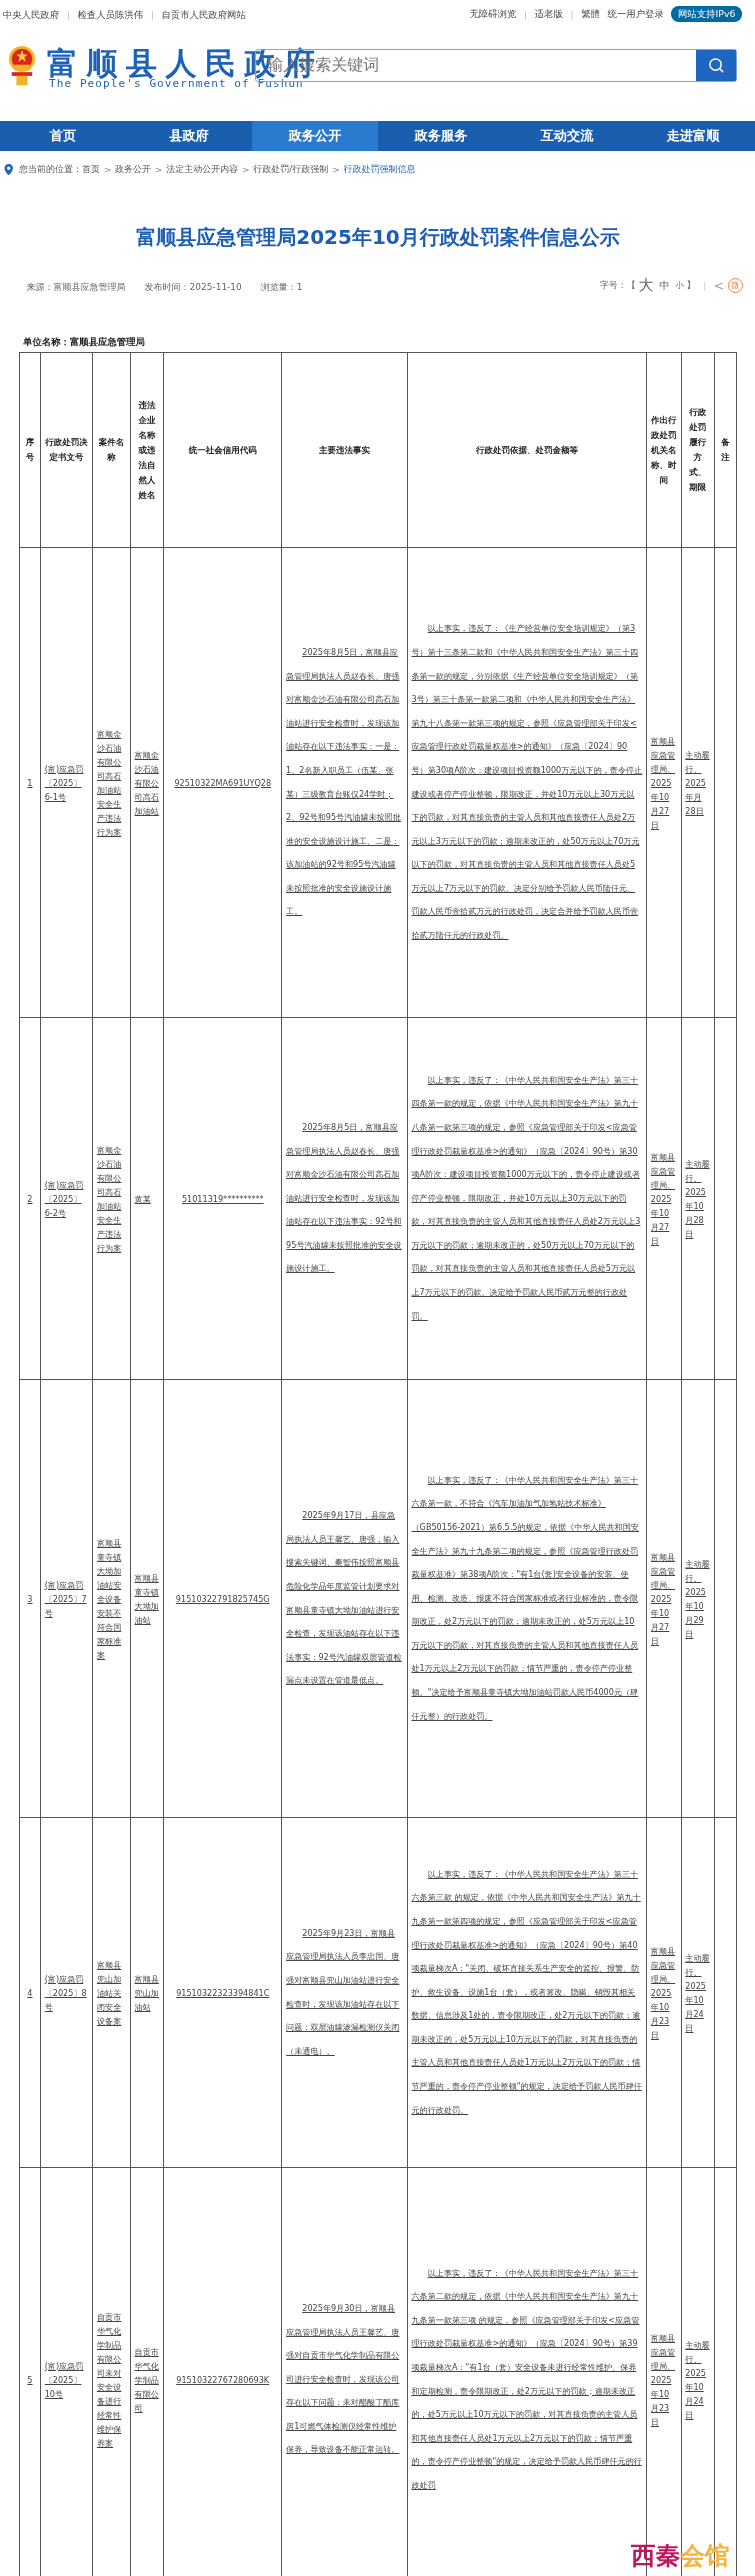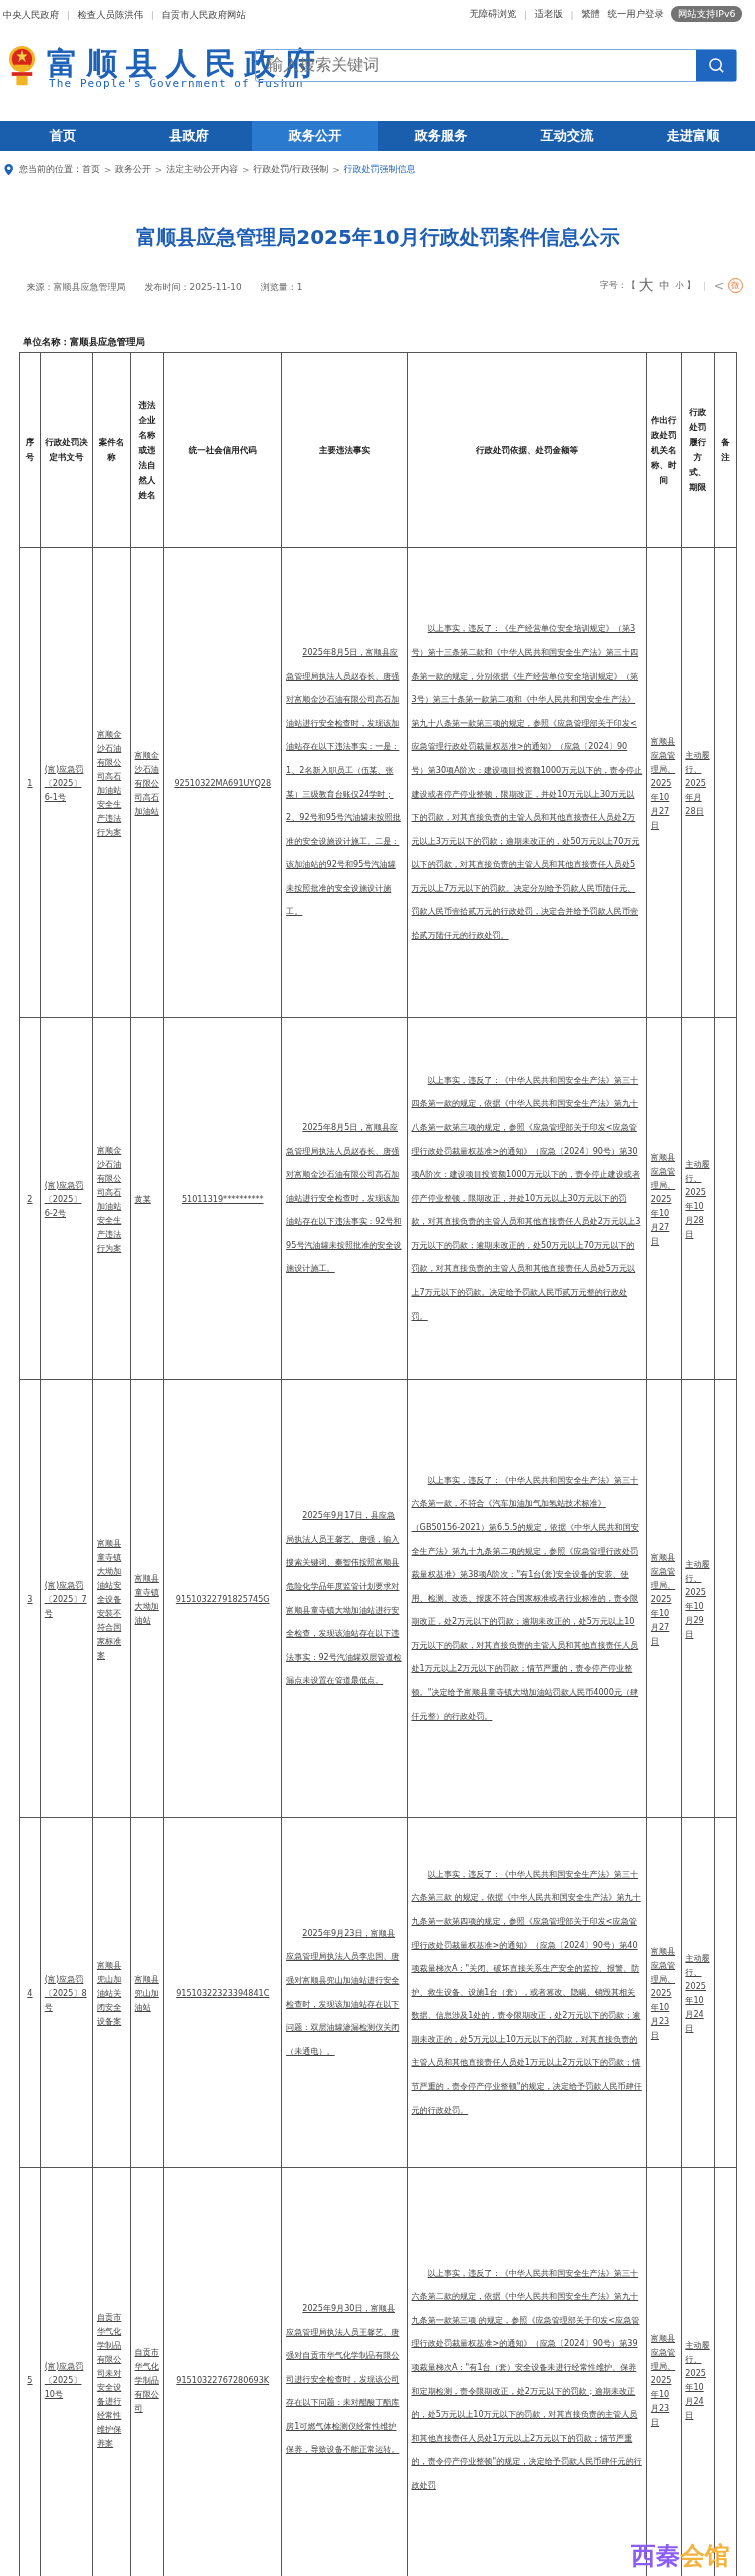--- a/index.html
+++ b/index.html
@@ -5,21 +5,21 @@
   * { box-sizing: border-box; margin: 0; padding: 0; }
   body {
     width: 756px; height: 2576px; background: #fff; position: relative; overflow: hidden;
     font-family: "DejaVu Sans", "Liberation Sans", sans-serif; color: #333;
   }
   
   .topbar { position: absolute; top: 0; left: 0; width: 756px; height: 32px; font-size: 9.4px; color: #444; }
   .topbar .left { position: absolute; left: 2.8px; top: 8.5px; display: flex; gap: 0; }
   .topbar .left span.sep, .topbar .right span.sep { color: #bbb; margin: 0 7.6px; }
   .topbar .right { position: absolute; right: 14px; top: 5.7px; display: flex; align-items: center; }
-  .topbar .ipv6 { background: #737373; color: #fff; border-radius: 7.6px; padding: 1.9px 6.6px; font-size: 9.4px; margin-left: 7.6px; }
+  .topbar .ipv6 { background: #0369a1; color: #fff; border-radius: 7.6px; padding: 1.9px 6.6px; font-size: 9.4px; margin-left: 7.6px; }
   
   .header { position: absolute; top: 32px; left: 0; width: 657px; height: 76px; }
   .emblem { position: absolute; left: 7.6px; top: 7.6px; width: 28px; height: 55px; }
   .site-name { position: absolute; left: 47px; top: 11.3px; font-family: "DejaVu Serif", "Liberation Serif", serif; font-size: 31px; font-weight: bold; color: #1d62b7; letter-spacing: 8.5px; }
   .site-en { position: absolute; left: 49px; top: 45px; font-family: "DejaVu Sans Mono", "Liberation Mono", monospace; font-size: 11px; color: #1d62b7; letter-spacing: 1.1px; }
   .search { position: absolute; left: 255px; top: 17px; width: 482px; height: 33px; border: 0.9px solid #7aa8de; border-radius: 2.8px; display: flex; }
   .search input { flex: 1; border: 0; outline: none; padding-left: 11.3px; font-size: 16px; color: #999; background: transparent; font-family: Liberation Mono, monospace; }
   .search button { width: 40px; background: #1e66c0; border: 0; display: flex; align-items: center; justify-content: center; }
   
   .nav { position: absolute; top: 121px; left: 0; width: 756px; height: 30px; background: #1a5fad; display: flex; }
@@ -42,21 +42,21 @@
   
   .unit { position: absolute; top: 336px; left: 23px; font-size: 9.4px; font-weight: bold; color: #222; }
   table { border-collapse: collapse; table-layout: fixed; width: 100%; }
   th, td { border: 0.9px solid #555; vertical-align: middle; padding: 1.9px 3.8px; line-height: 27px; font-size: 8.5px; color: #444; }
   th { font-weight: bold; color: #222; text-align: center; line-height: 23px; }
   td.c { text-align: center; }
   td.l { text-align: left; }
   td.txt { line-height: 28px; text-indent: 2em; }
   td.txt2 { line-height: 28px; text-indent: 2em; }
   .watermark { position: absolute; left: 631px; bottom: 3.8px; font-size: 24.6px; font-weight: bold; }
-  .watermark .a { color: #8b5cf6; }
+  .watermark .a { color: #be185d; }
   .watermark .b { color: #f6b23a; }
 </style>
 </head>
 <body>
 
 <div class="topbar">
   <div class="left">
     <a>中央人民政府</a>
     <span class="sep">|</span>
     <a>检查人员陈洪伟</a>

